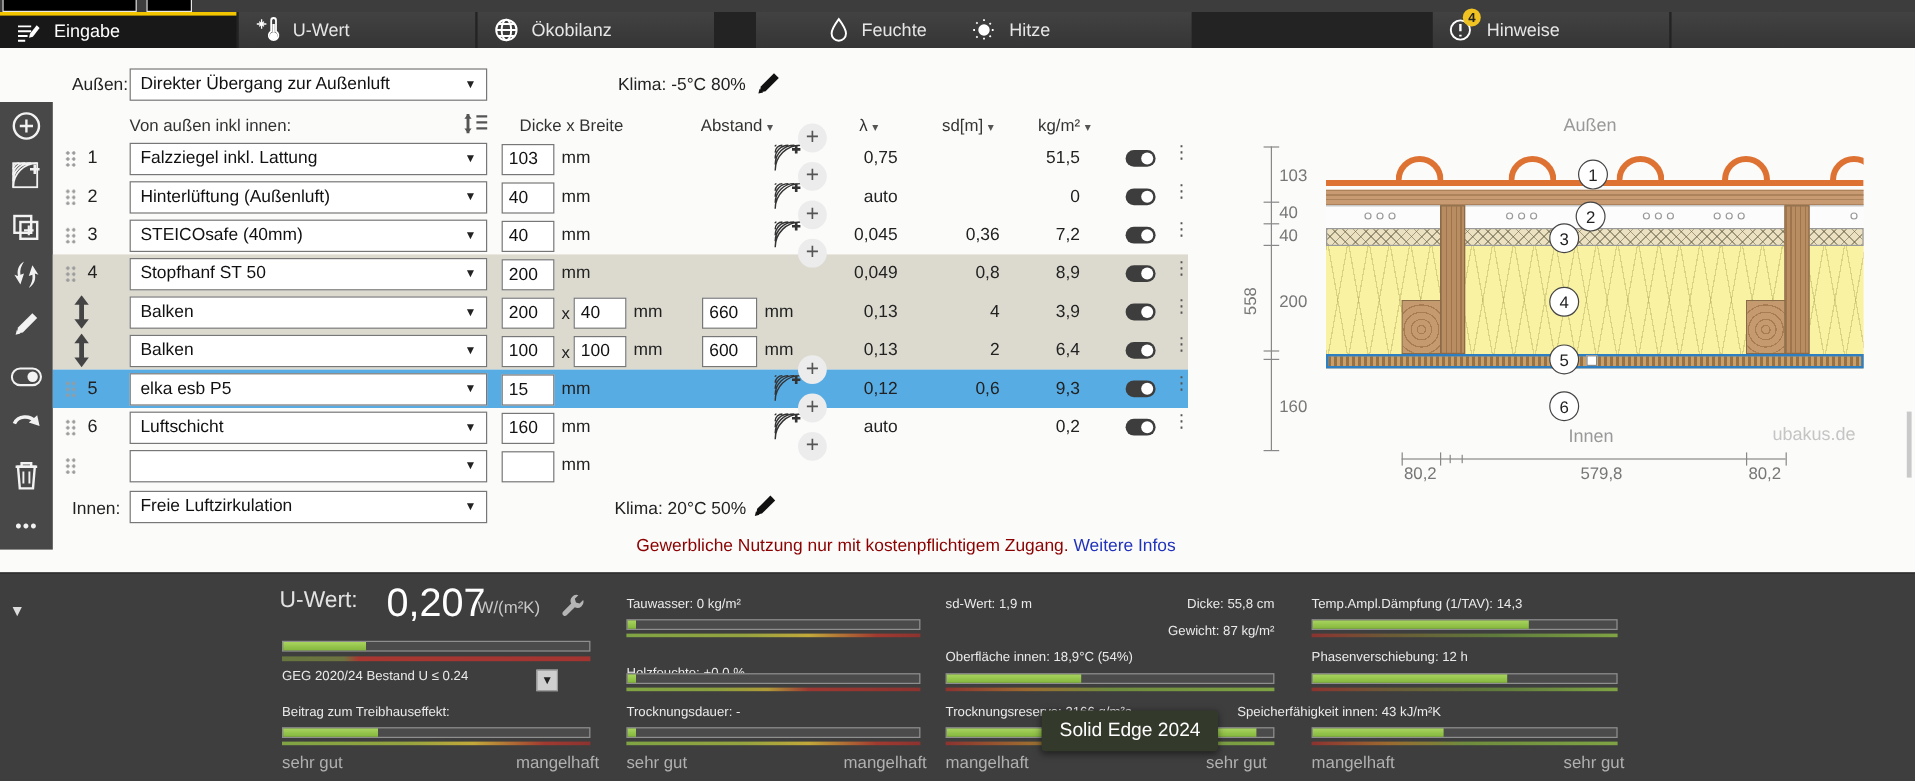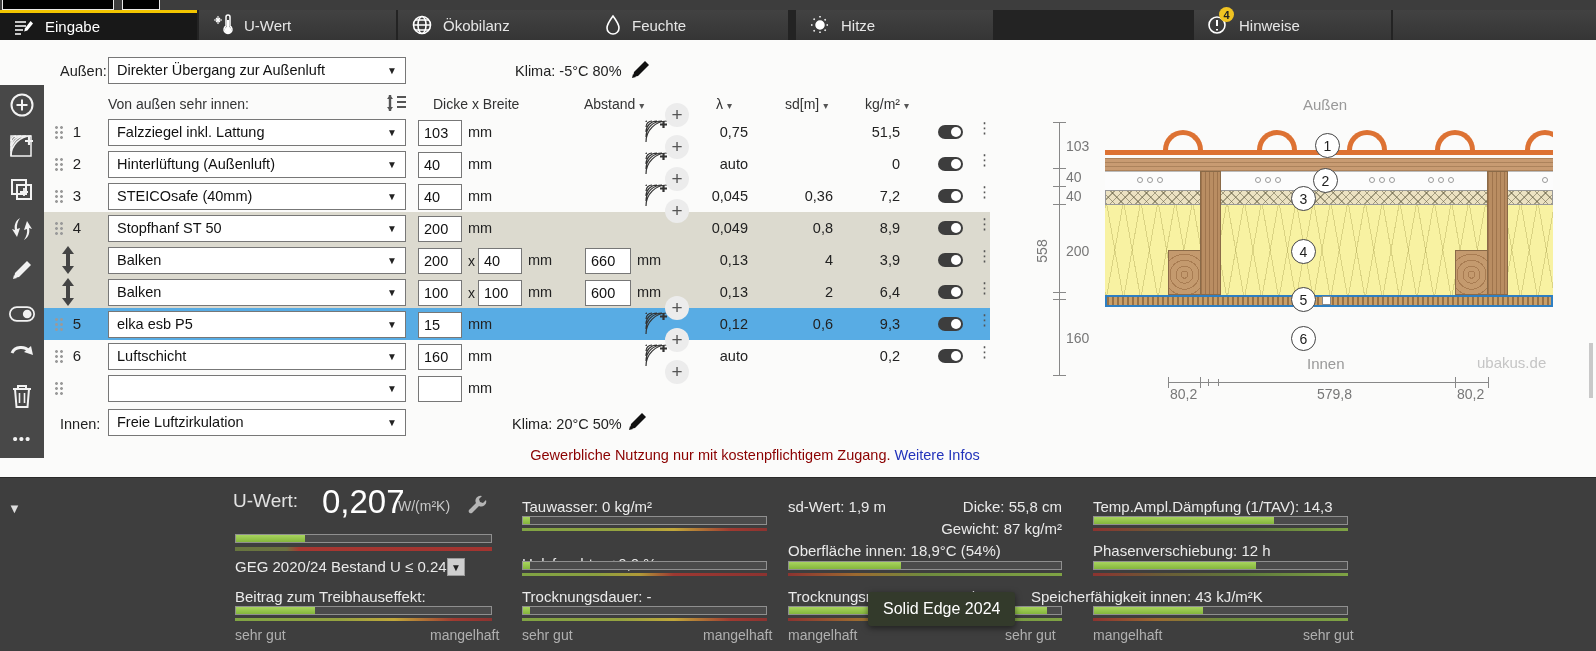--- a/index.html
+++ b/index.html
@@ -96,21 +96,21 @@
      background-image:repeating-linear-gradient(90deg, rgba(110,75,40,.55) 0 2px, transparent 2px 5px); }
   .handle { position:absolute; width:9px; height:9px; background:#fff; border:1px solid #888; cursor:pointer; }
   .numcirc { position:absolute; width:25px; height:25px; background:#fff; border:1.5px solid #444;
              border-radius:50%; display:flex; align-items:center; justify-content:center;
              font-size:14px; color:#222; }
   .scrollthumb { position:absolute; left:1589px; width:4px; background:#c9c9c9; }
 
   
   .panel { position:absolute; left:0; top:477px; width:1596px; height:174px; background:#3e3e3e;
            border-top:1px solid #2a2a2a; color:#e8e8e8; }
-  .plabel { position:absolute; font-size:15px; color:#eaeaea; white-space:nowrap; }
+  .plabel { position:absolute; font-size:11px; color:#eaeaea; white-space:nowrap; }
   .pscale { position:absolute; font-size:14px; color:#b0b0b0; }
   .bar { position:absolute; height:9px; background:#4b4b4b; border:1px solid #8f8f8f; }
   .bar .fill { height:100%; background:linear-gradient(#a8d45e,#84b63c); }
   .thin { position:absolute; height:3px; }
   .grad-uw { height:4px; background:linear-gradient(to right,#67763f 0%,#6d7340 20%,#a83731 25%,#a33430 100%); }
   .grad-gr { background:linear-gradient(to right,#7fa344 0%,#95a340 40%,#c2a83a 62%,#a03a30 85%,#8c3330 100%); }
   .grad-gr2 { background:linear-gradient(to right,#7fa344 0%,#8ba03f 30%,#b09a38 48%,#9c3832 62%,#8c3330 100%); }
   .grad-rg { background:linear-gradient(to right,#8c3330 0%,#9c6a30 25%,#6f8c3e 50%,#7fa344 100%); }
   .grad-rg2 { background:linear-gradient(to right,#8c3330 0%,#6b5a36 25%,#5f7a3c 60%,#7fa344 100%); }
   .uwert-label { font-size:19px; color:#e2e2e2; }
@@ -162,21 +162,21 @@
         <svg width="22" height="22" viewBox="0 0 22 22">
             <g stroke="#fff" stroke-width="1.6" fill="none">
           <circle cx="11" cy="11" r="8.5"></circle>
               <ellipse cx="11" cy="11" rx="4" ry="8.5"></ellipse>
               <path d="M2.5 11h17M4 6h14M4 16h14"></path>
             </g>
           </svg>
       </span>
         <span>Ökobilanz</span>
     </div>
-    <div class="tab" style="left:591px;">
+    <div class="tab" style="left:630px;padding-left:47px;">
       <span class="ticon">
         <svg width="18" height="22" viewBox="0 0 18 22">
             <path d="M9 2C9 2 3 10 3 14a6 6 0 0 0 12 0C15 10 9 2 9 2z" stroke="#fff" stroke-width="1.6" fill="none"></path>
           </svg>
       </span>
         <span>Feuchte</span>
     </div>
     <div class="tab" style="left:796px;">
       <span class="ticon">
         <svg width="22" height="22" viewBox="0 0 22 22">
@@ -279,21 +279,21 @@
   </div>
   <span class="flabel" style="left:515px;top:63px;">Klima: -5°C 80%</span>
   <span class="abs" style="left:630px;top:58px;">
     <svg width="22" height="22" viewBox="0 0 22 22">
         <g fill="#111">
           <path d="M3 19l1-5L15 3l4 4L8 18z"></path>
           <path d="M2 20l4-1-3-3z"></path>
         </g>
       </svg></span>
 
-  <span class="hdr" style="left:108px;top:96px;">Von außen sehr innen:</span>
+  <span class="hdr" style="left:108px;top:96px;">Von außen inkl innen:</span>
   <span class="abs" style="left:386px;top:93px;">
     <svg width="22" height="20" viewBox="0 0 22 20">
         <g stroke="#555" stroke-width="2" fill="#555">
           <path d="M4 2v16" stroke-width="2.4"></path>
           <path d="M1 6l3-4 3 4zM1 14l3 4 3-4z" stroke="none"></path>
           <path d="M11 4h9M11 9h9M11 14h9" stroke-width="2"></path>
         </g>
       </svg></span>
   <span class="hdr" style="left:433px;top:96px;">Dicke x Breite</span>
   <span class="hdr" style="left:584px;top:96px;"><span>Abstand</span> <span style="font-size:10px;color:#555;">▾</span></span>

